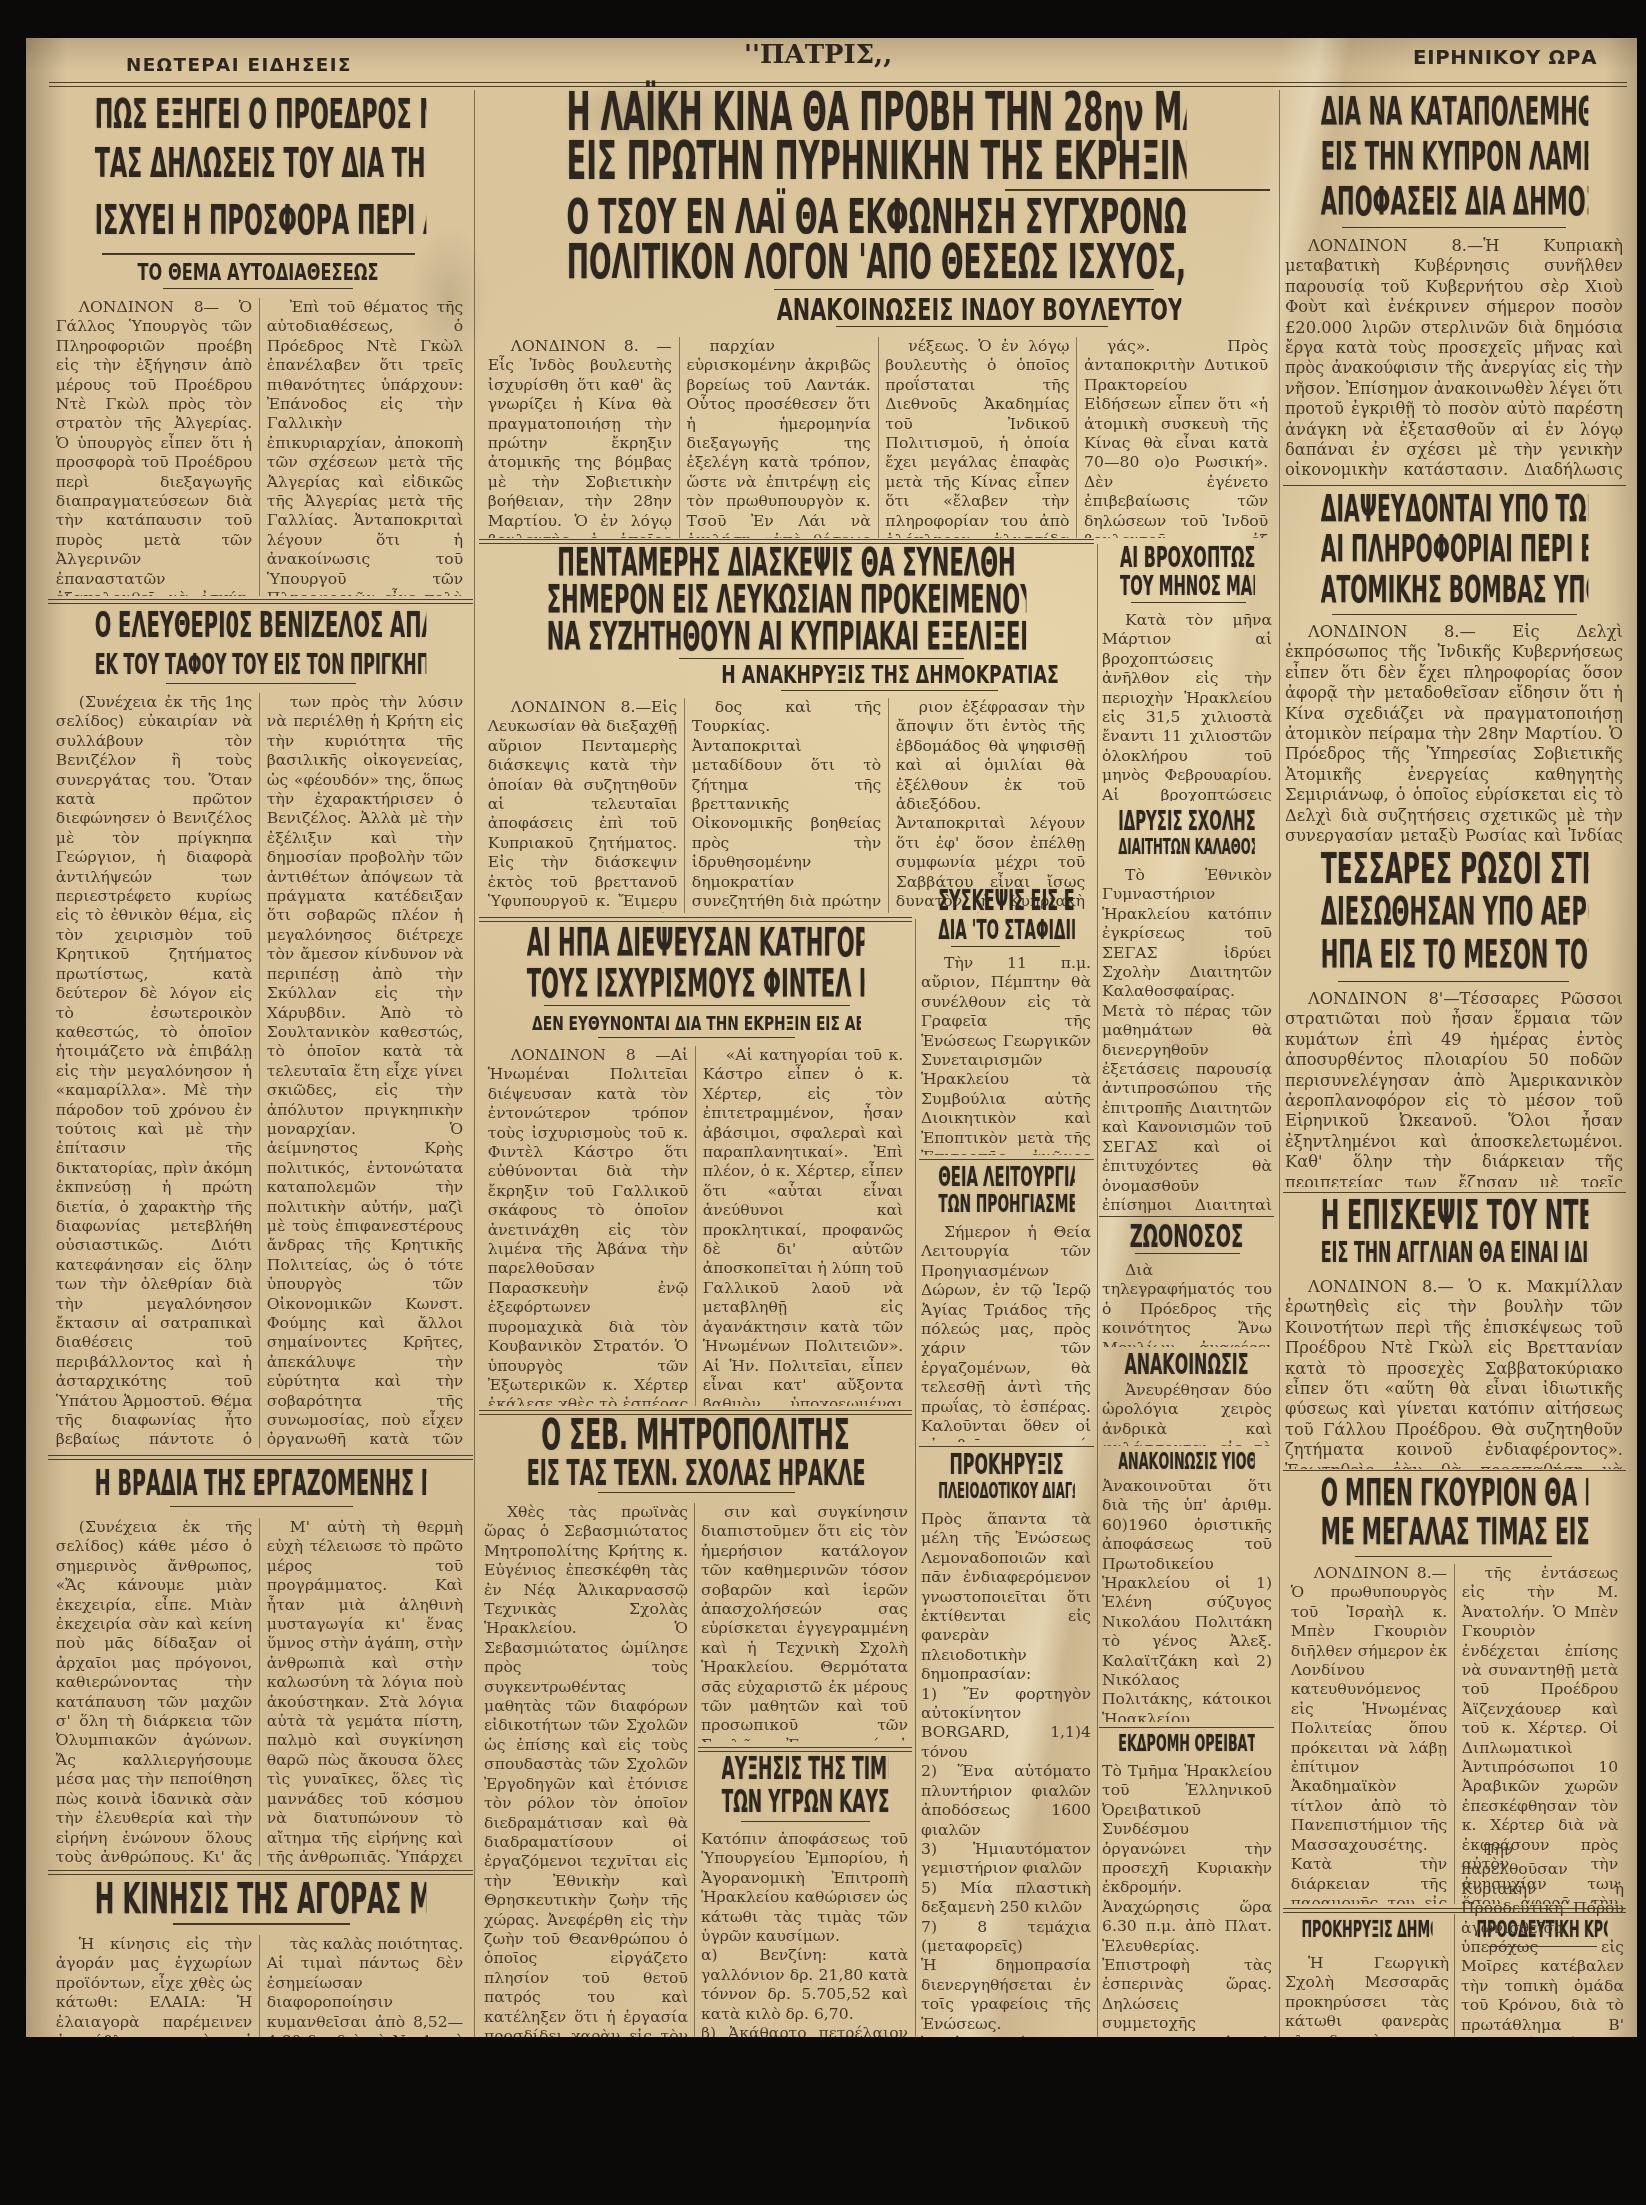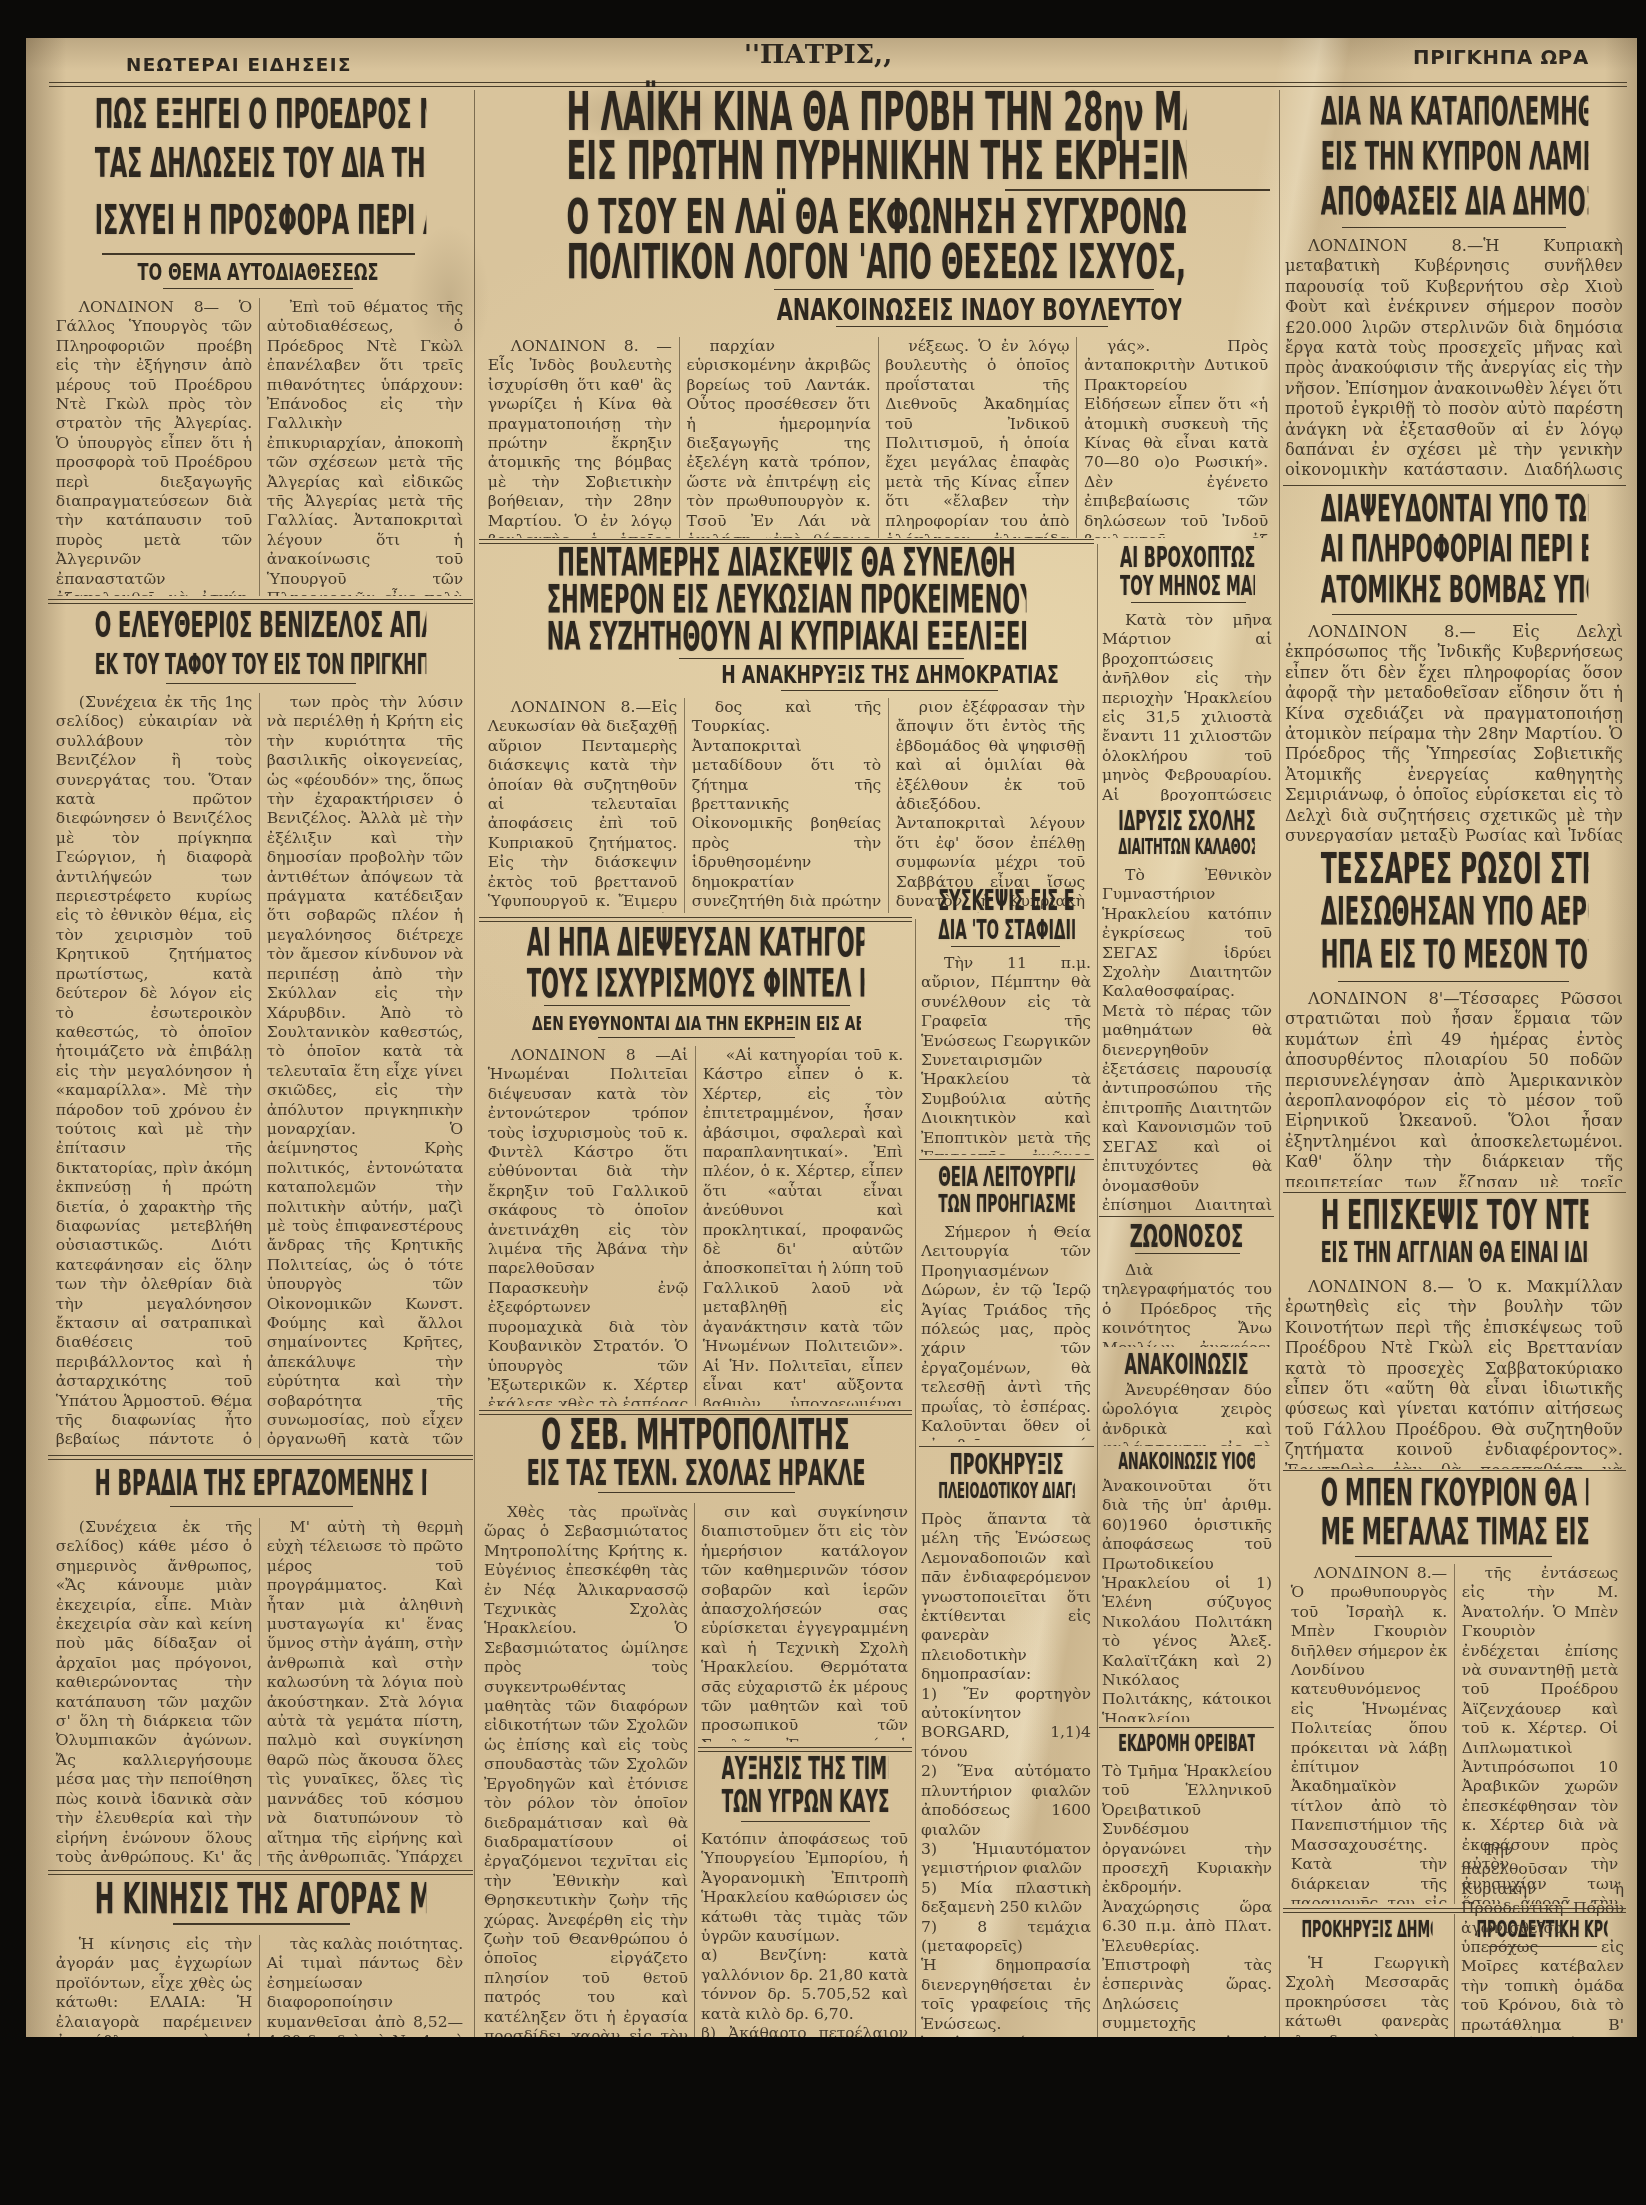--- a/index.html
+++ b/index.html
@@ -43,21 +43,21 @@
   <div class="bar" style="left:0;top:0;width:1647px;height:38px"></div>
   <div class="bar" style="left:0;top:0;width:26px;height:2205px"></div>
   <div class="bar" style="left:1637px;top:0;width:9.5px;height:2205px"></div>
 
   <div class="stain" style="left:557px;top:82px;width:177px;height:61px;background:radial-gradient(ellipse,rgba(70,55,30,.18),rgba(0,0,0,0) 70%)"></div>
   <div class="stain" style="left:408px;top:224px;width:82px;height:149px;background:radial-gradient(ellipse,rgba(70,55,30,.14),rgba(0,0,0,0) 70%)"></div>
   <div class="stain" style="left:917px;top:1563px;width:149px;height:285px;background:radial-gradient(ellipse,rgba(245,235,210,.35),rgba(0,0,0,0) 70%)"></div>
 
   <div class="blk mast" style="left:126px;top:54px;width:313px;height:27px;font-size:18.3px;letter-spacing:1.4px">ΝΕΩΤΕΡΑΙ ΕΙΔΗΣΕΙΣ</div>
   <div class="blk mast" style="left:744px;top:39px;width:190px;height:35px;font-size:26px;font-family:'DejaVu Serif',serif">''ΠΑΤΡΙΣ,,</div>
-  <div class="blk mast" style="left:1413px;top:46px;width:224px;height:27px;font-size:19.7px;letter-spacing:0.7px">ΠΡΙΓΚΗΠΑ ΩΡΑ</div>
+  <div class="blk mast" style="left:1413px;top:46px;width:224px;height:27px;font-size:19.7px;letter-spacing:0.7px">ΕΙΡΗΝΙΚΟΥ ΩΡΑ</div>
   <div class="drule" style="left:49px;top:82px;width:1578px"></div>
 
   <div class="vrule" style="left:474px;top:90px;height:2106px"></div>
   <div class="vrule" style="left:1279px;top:90px;height:2106px"></div>
   <div class="vrule" style="left:915px;top:919px;height:1277px"></div>
 
   <div class="blk hl" style="left:48px;top:95px;width:425px;height:45px;font-size:28.5px;line-height:42px">ΠΩΣ ΕΞΗΓΕΙ Ο ΠΡΟΕΔΡΟΣ ΝΤΕ ΓΚΩΛ</div>
   <div class="blk hl" style="left:48px;top:144px;width:425px;height:45px;font-size:28.5px;line-height:42px">ΤΑΣ ΔΗΛΩΣΕΙΣ ΤΟΥ ΔΙΑ ΤΗΝ ΑΛΓΕΡΙΑΝ</div>
   <div class="blk hl" style="left:48px;top:201px;width:425px;height:45px;font-size:28.5px;line-height:42px">ΙΣΧΥΕΙ Η ΠΡΟΣΦΟΡΑ ΠΕΡΙ ΑΝΑΚΩΧΗΣ</div>
   <div class="uline" style="left:102px;top:253px;width:313px"></div>

